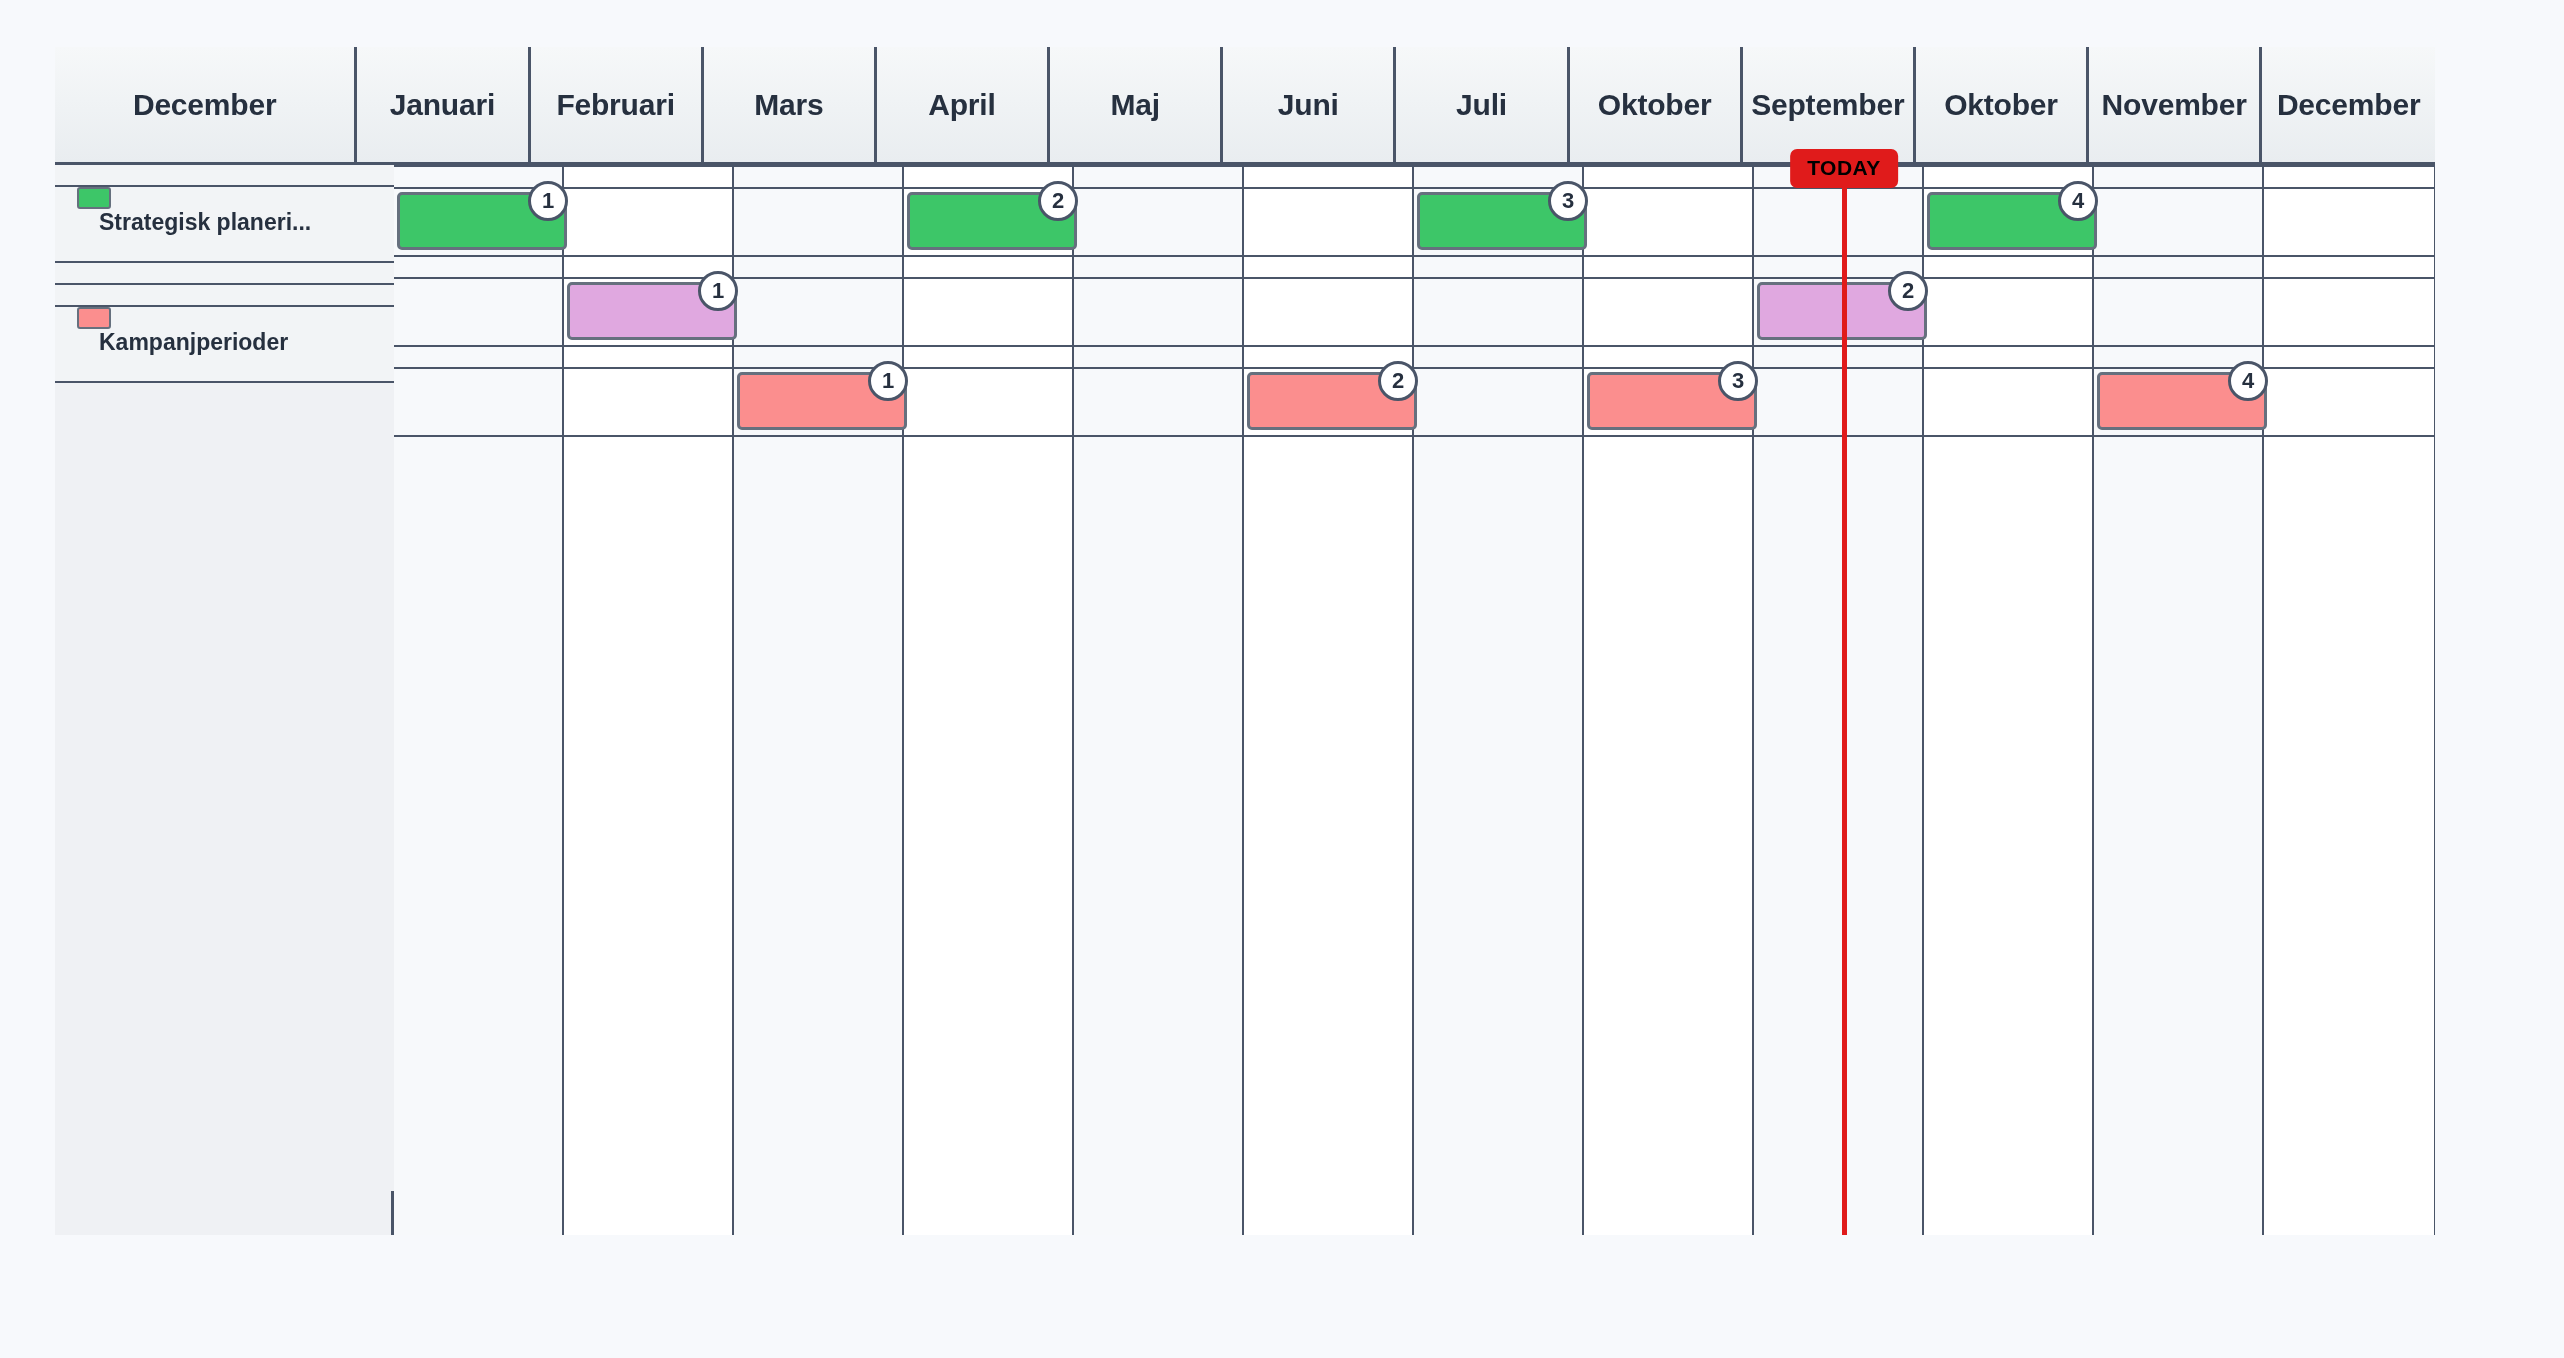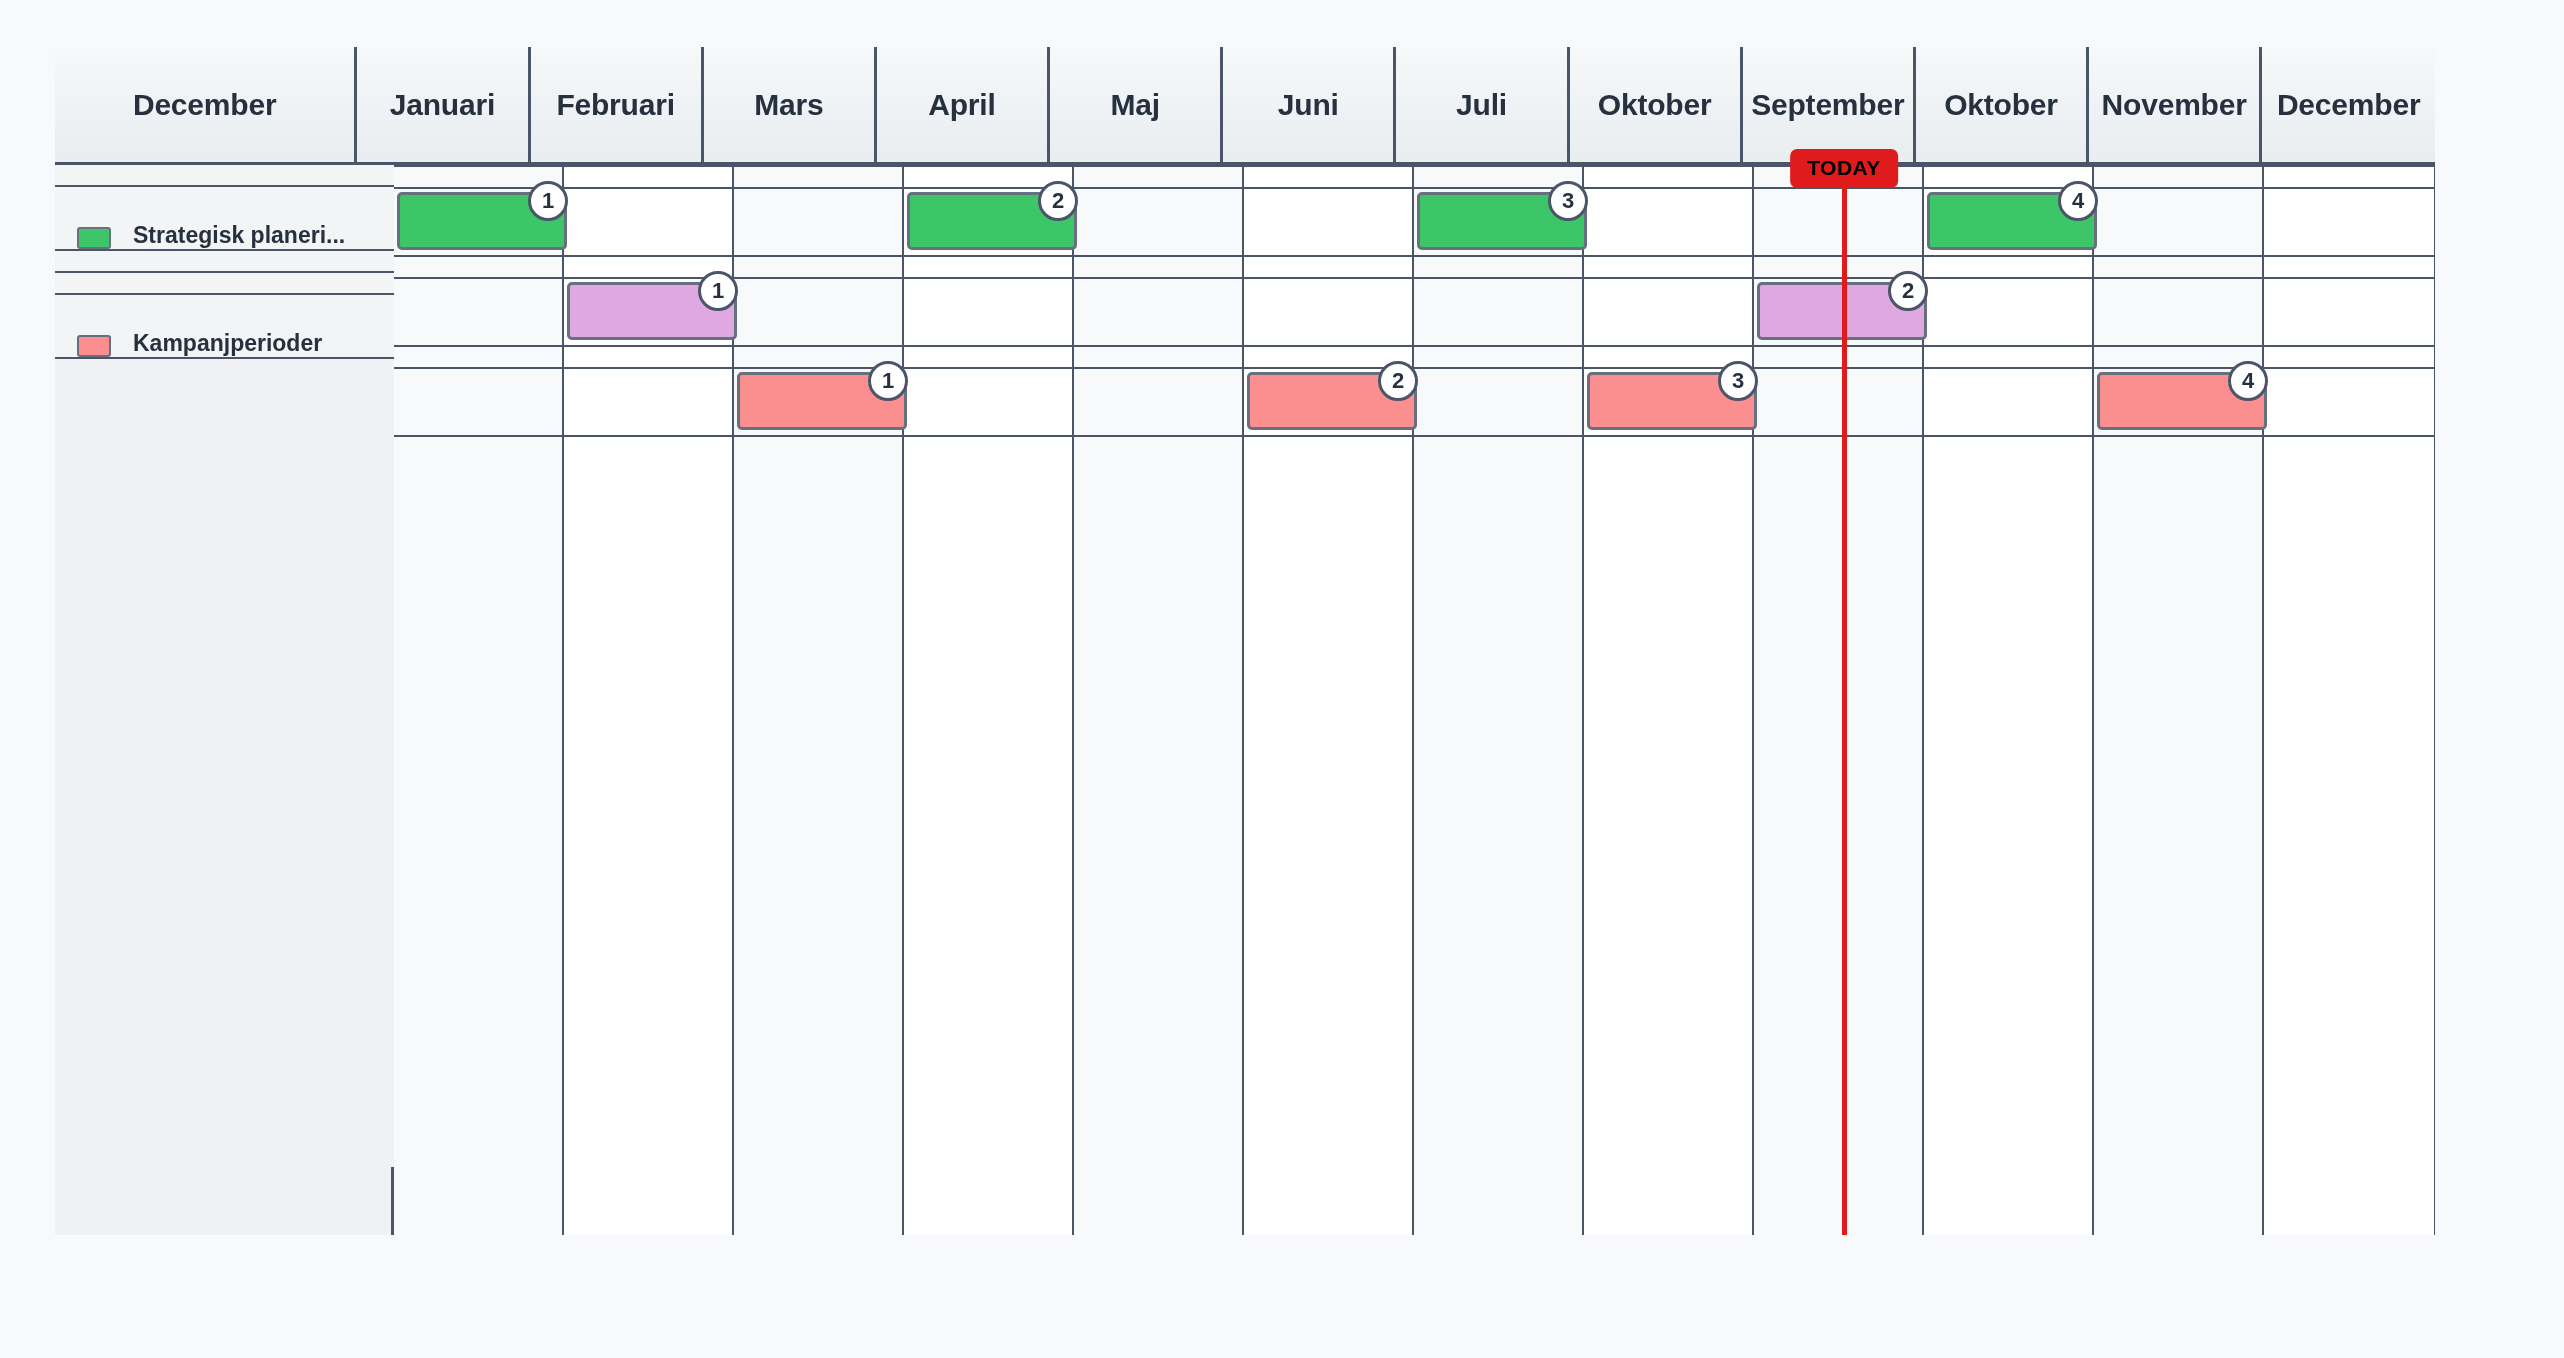--- a/index.html
+++ b/index.html
@@ -76,26 +76,27 @@
     left: 0; top: 118px;
     width: 339px;
     z-index: 3;
   }
   .sb-spacer {
     height: 22px;
     background: #f2f4f6;
     border-bottom: 2px solid #4a5568;
   }
   .sb-row {
-    height: 64px;
-    display: flex;
-    align-items: flex-end;
+    height: 76px;
+    display: flex;
+    align-items: flex-start;
     padding-left: 22px;
     background: #f2f4f6;
     border-bottom: 2px solid #4a5568;
+    flex-direction: column;
   }
   .sb-swatch {
     width: 34px; height: 22px;
     border: 2px solid #66707e;
     border-radius: 3px;
     flex: none;
   }
   .sb-label {
     margin-left: 22px;
     font-size: 23px;

